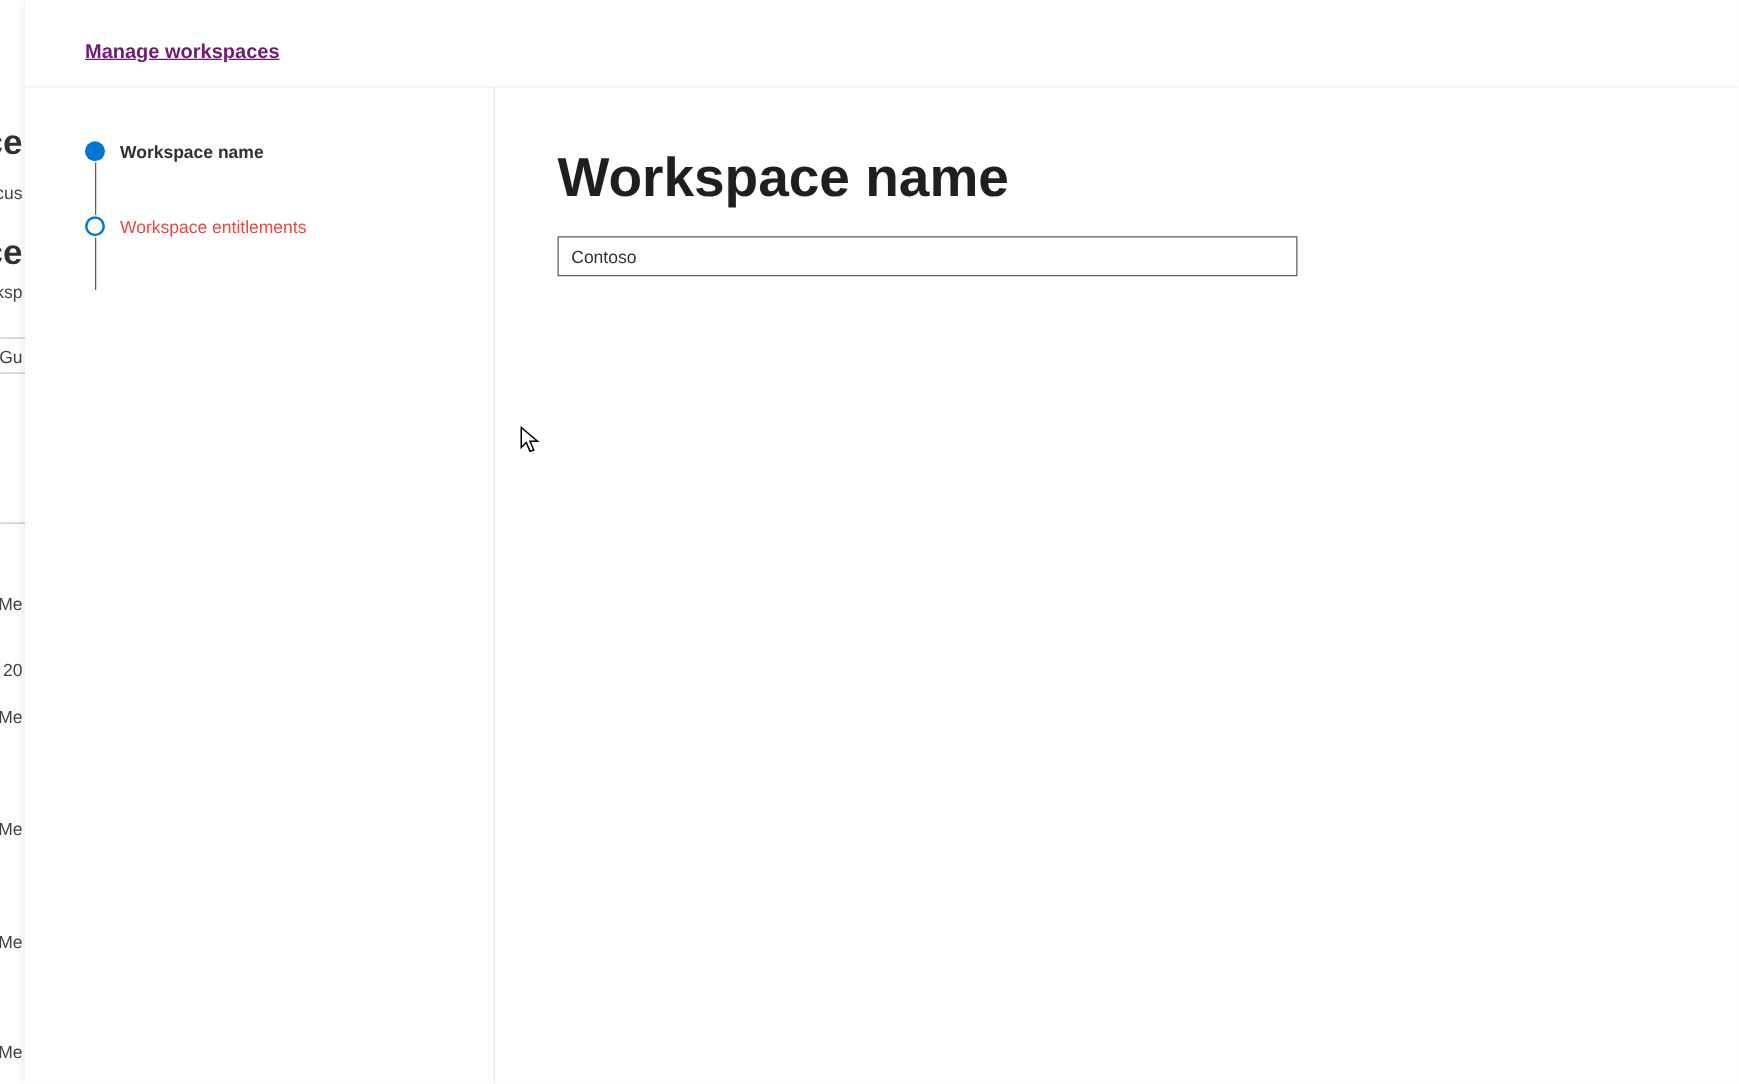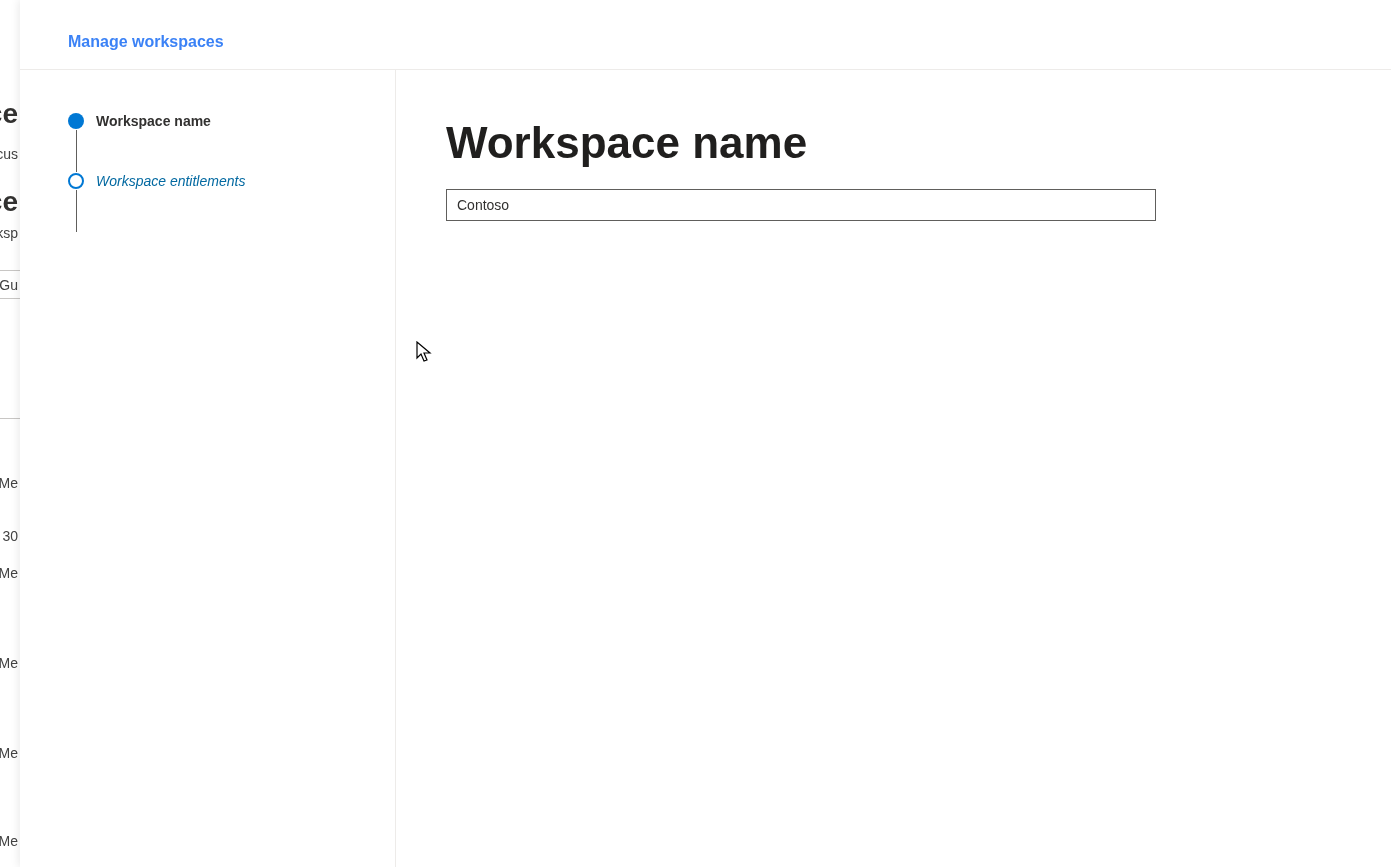--- a/index.html
+++ b/index.html
@@ -57,21 +57,22 @@
       display: flex;
       flex-direction: column;
     }
     .modal-header {
       padding: 33px 0 18px 48px;
       border-bottom: 1px solid #edebe9;
     }
     .modal-title {
       font-size: 16px;
       font-weight: 700;
-      color: #3b82f6;
+      color: #701a75;
+      text-decoration: underline;
     }
     .modal-body {
       display: flex;
       flex: 1;
       overflow: hidden;
     }
     .wizard-nav {
       width: 376px;
       border-right: 1px solid #edebe9;
       padding: 42px 0 0 48px;
@@ -110,38 +111,37 @@
     }
     .step-label {
       font-size: 14px;
       color: #323130;
     }
     .step-label.active {
       font-weight: 700;
     }
     .step-label.inactive {
       font-weight: 400;
-      color: #0369a1;
-      font-style: italic;
+      color: #ef4444;
     }
 
     .content-area {
       flex: 1;
       padding: 48px 50px 0 50px;
       position: relative;
     }
     .content-title {
       font-size: 44px;
       font-weight: 600;
       color: #201f1e;
       margin-bottom: 20px;
       line-height: 1.15;
     }
     .text-input {
-      width: 710px;
+      width: 592px;
       height: 32px;
       border: 1px solid #605e5c;
       padding: 0 10px;
       font-size: 14px;
       color: #323130;
       outline: none;
       font-family: inherit;
     }
 
     .cursor-arrow {
@@ -157,21 +157,21 @@
 <div class="background-layer">
   <div class="bg-item bg-heading" style="top:98px;">ce</div>
   <div class="bg-item" style="top:146px;">cus</div>
   <div class="bg-item bg-heading" style="top:186px;">ce</div>
   <div class="bg-item" style="top:225px;">rksp</div>
   <div class="bg-divider" style="top:270px;"></div>
   <div class="bg-item" style="top:277px;">l Gu</div>
   <div class="bg-divider" style="top:298px;"></div>
   <div class="bg-divider" style="top:418px;"></div>
   <div class="bg-item" style="top:475px;">Me</div>
-  <div class="bg-item" style="top:528px;">30</div>
+  <div class="bg-item" style="top:528px;">20</div>
   <div class="bg-item" style="top:565px;">Me</div>
   <div class="bg-item" style="top:655px;">Me</div>
   <div class="bg-item" style="top:745px;">Me</div>
   <div class="bg-item" style="top:833px;">Me</div>
 </div>
 
 <div class="modal-panel">
   <div class="modal-header">
     <div class="modal-title">Manage workspaces</div>
   </div>

